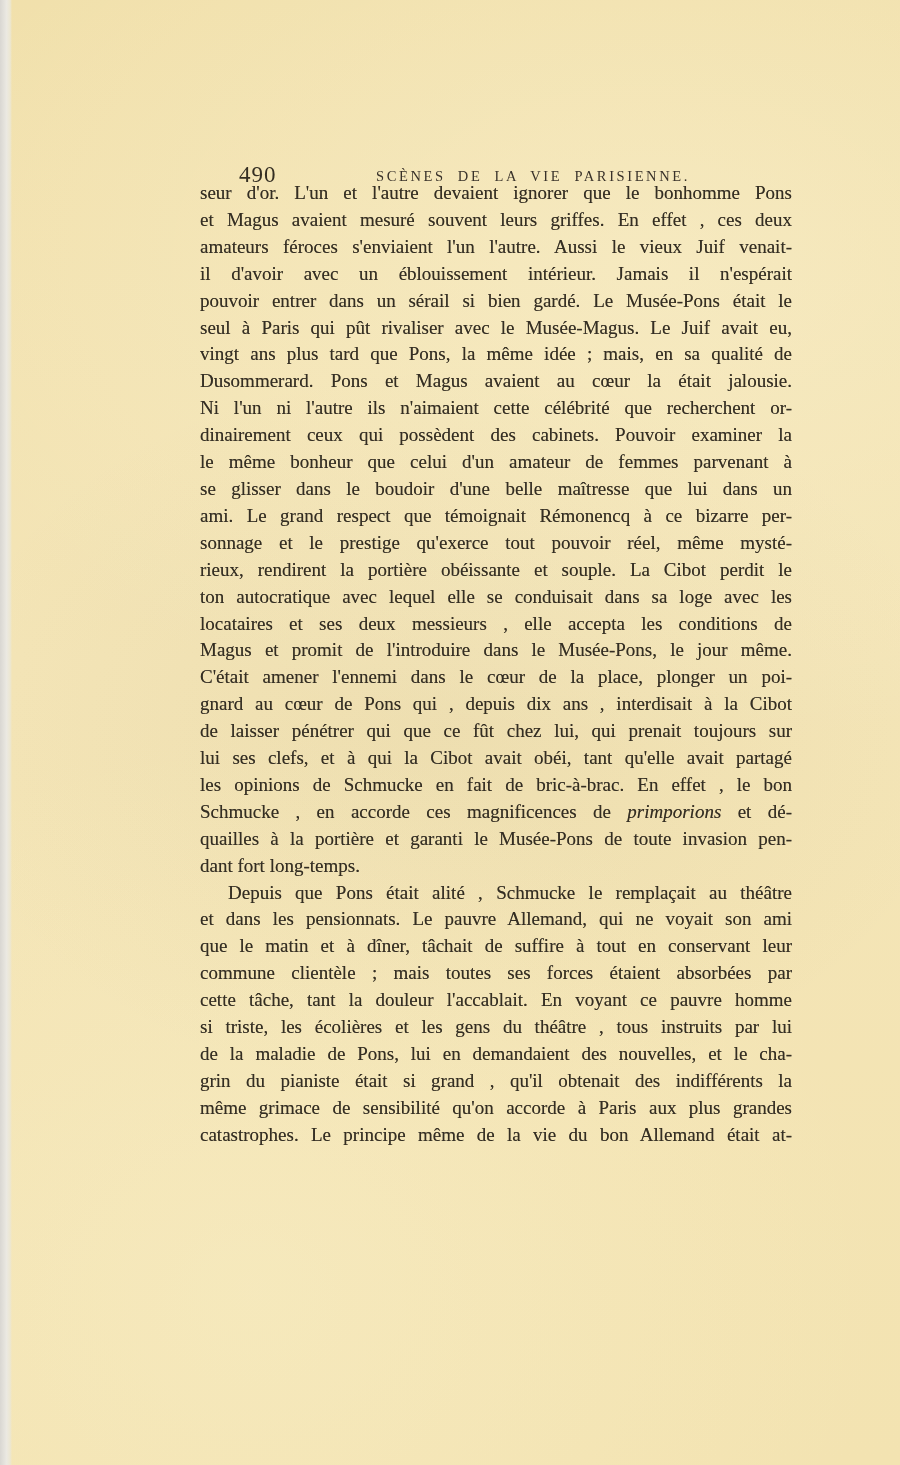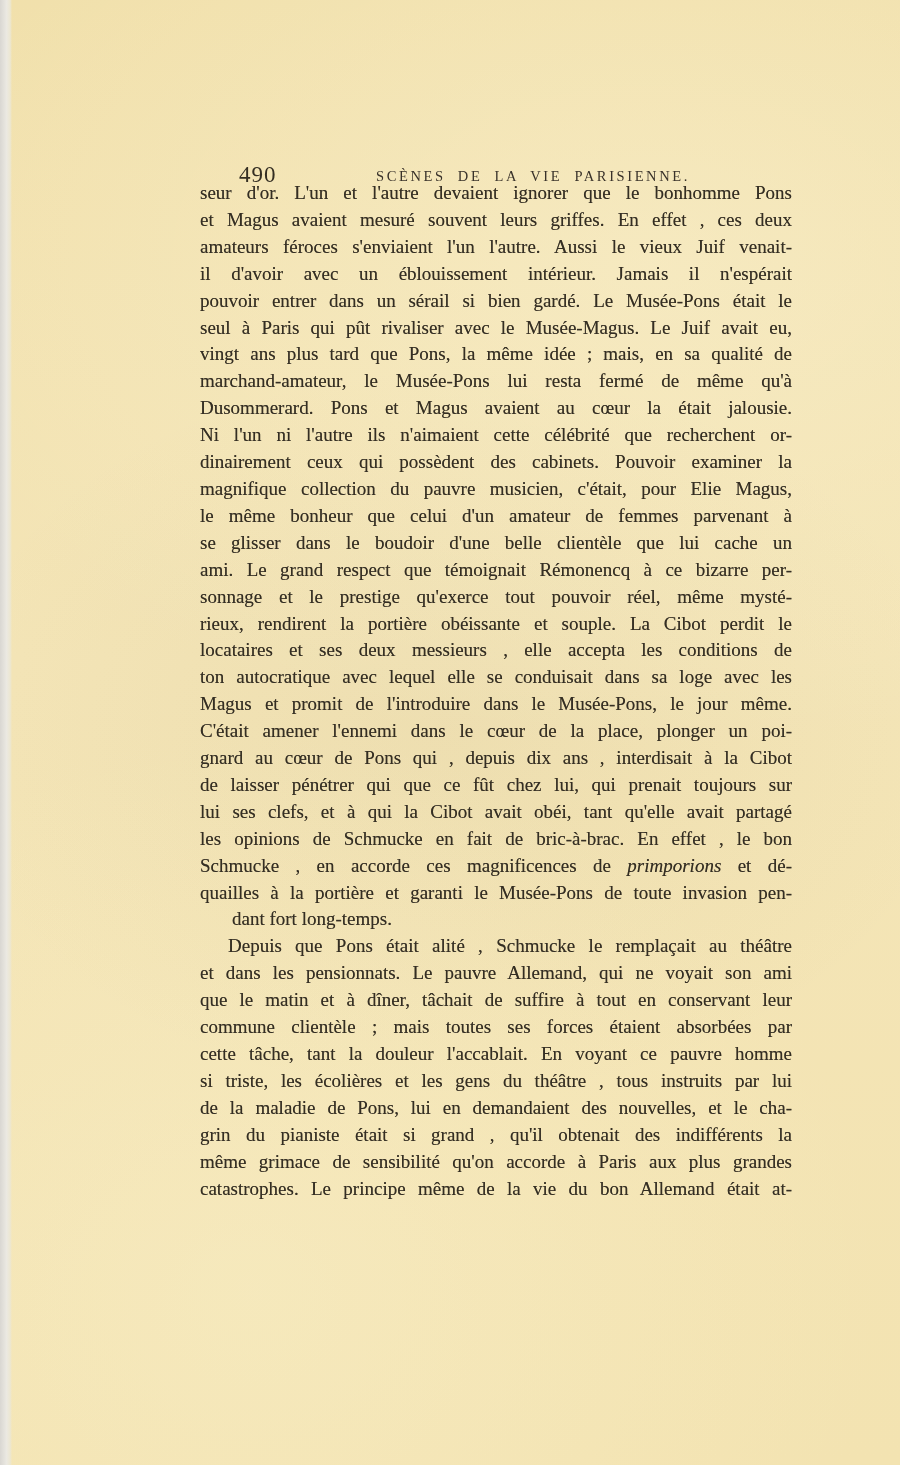--- a/index.html
+++ b/index.html
@@ -61,21 +61,20 @@
     color: #342e23;
     text-shadow: 0 0 0.5px rgba(52,46,35,0.55);
   }
   .text-line {
     text-align: justify;
     text-align-last: justify;
     -moz-text-align-last: justify;
   }
   .text-line.para-end {
     text-align-last: left;
-    margin-left: 32px;
     -moz-text-align-last: left;
   }
   .text-line.indent {
     text-indent: 28px;
   }
   .italic-word {
     font-style: italic;
     margin-top: 22px;
   }
 </style>
@@ -91,32 +90,30 @@
   </div>
 
   <div class="page-body">
     <div class="text-line">seur d'or. L'un et l'autre devaient ignorer que le bonhomme Pons</div>
     <div class="text-line">et Magus avaient mesuré souvent leurs griffes. En effet , ces deux</div>
     <div class="text-line">amateurs féroces s'enviaient l'un l'autre. Aussi le vieux Juif venait-</div>
     <div class="text-line">il d'avoir avec un éblouissement intérieur. Jamais il n'espérait</div>
     <div class="text-line">pouvoir entrer dans un sérail si bien gardé. Le Musée-Pons était le</div>
     <div class="text-line">seul à Paris qui pût rivaliser avec le Musée-Magus. Le Juif avait eu,</div>
     <div class="text-line">vingt ans plus tard que Pons, la même idée ; mais, en sa qualité de</div>
-    <div class="text-line">marchand-amateur, le Musée-Pons lui resta fermé de même qu'à</div>
     <div class="text-line">Dusommerard. Pons et Magus avaient au cœur la était jalousie.</div>
     <div class="text-line">Ni l'un ni l'autre ils n'aimaient cette célébrité que recherchent or-</div>
     <div class="text-line">dinairement ceux qui possèdent des cabinets. Pouvoir examiner la</div>
-    <div class="text-line">magnifique collection du pauvre musicien, c'était, pour Elie Magus,</div>
     <div class="text-line">le même bonheur que celui d'un amateur de femmes parvenant à</div>
-    <div class="text-line">se glisser dans le boudoir d'une belle clientèle que lui cache un</div>
+    <div class="text-line">se glisser dans le boudoir d'une belle maîtresse que lui dans un</div>
     <div class="text-line">ami. Le grand respect que témoignait Rémonencq à ce bizarre per-</div>
     <div class="text-line">sonnage et le prestige qu'exerce tout pouvoir réel, même mysté-</div>
     <div class="text-line">rieux, rendirent la portière obéissante et souple. La Cibot perdit le</div>
+    <div class="text-line">ton autocratique avec lequel elle se conduisait dans sa loge avec les</div>
     <div class="text-line">locataires et ses deux messieurs , elle accepta les conditions de</div>
-    <div class="text-line">ton autocratique avec lequel elle se conduisait dans sa loge avec les</div>
     <div class="text-line">Magus et promit de l'introduire dans le Musée-Pons, le jour même.</div>
     <div class="text-line">C'était amener l'ennemi dans le cœur de la place, plonger un poi-</div>
     <div class="text-line">gnard au cœur de Pons qui , depuis dix ans , interdisait à la Cibot</div>
     <div class="text-line">de laisser pénétrer qui que ce fût chez lui, qui prenait toujours sur</div>
     <div class="text-line">lui ses clefs, et à qui la Cibot avait obéi, tant qu'elle avait partagé</div>
     <div class="text-line">les opinions de Schmucke en fait de bric-à-brac. En effet , le bon</div>
     <div class="text-line"><span>Schmucke , en accorde ces magnificences de </span><span class="italic-word">primporions</span><span> et dé-</span></div>
     <div class="text-line">quailles à la portière et garanti le Musée-Pons de toute invasion pen-</div>
     <div class="text-line para-end">dant fort long-temps.</div>
     <div class="text-line indent">Depuis que Pons était alité , Schmucke le remplaçait au théâtre</div>

